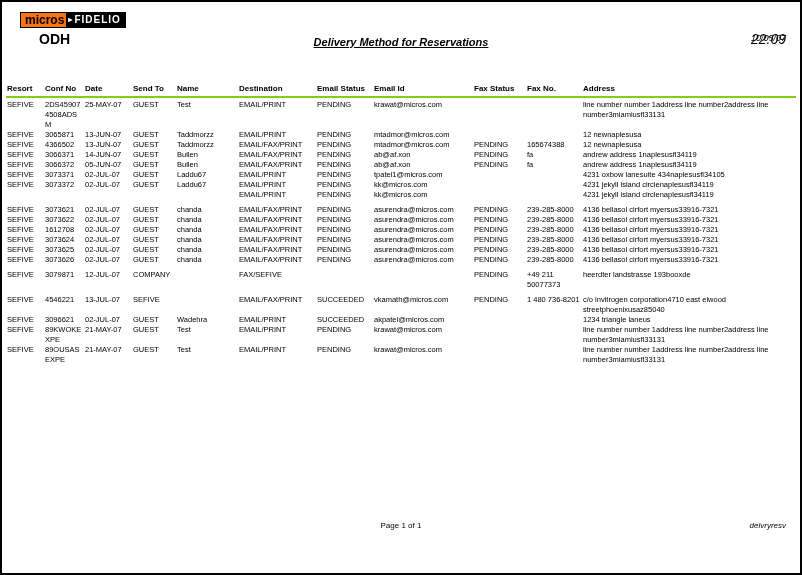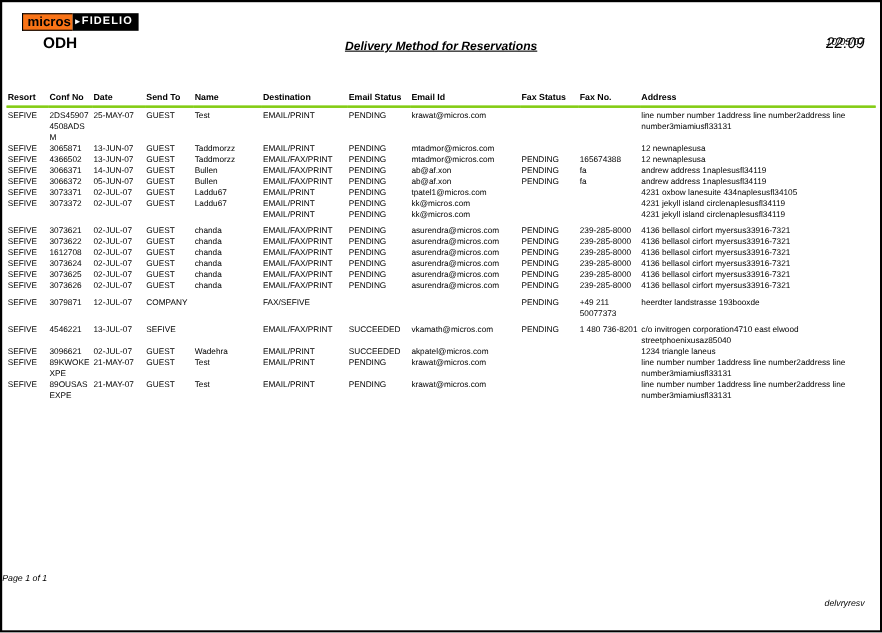--- a/index.html
+++ b/index.html
@@ -119,27 +119,26 @@
     font-size: 7.5px;
     font-style: italic;
     line-height: 9px;
   }
   .footer-filter .filter-label { margin-right: 16px; }
   .page-number {
     position: absolute;
     top: 519px;
     left: 0;
     width: 100%;
-    text-align: left;
+    text-align: center;
     font-size: 8px;
-    font-style: italic;
   }
   .report-id {
     position: absolute;
-    top: 542px;
+    top: 519px;
     right: 14px;
     font-size: 8px;
     font-style: italic;
   }
 </style>
 </head>
 <body>
 
 <div class="page">
 

